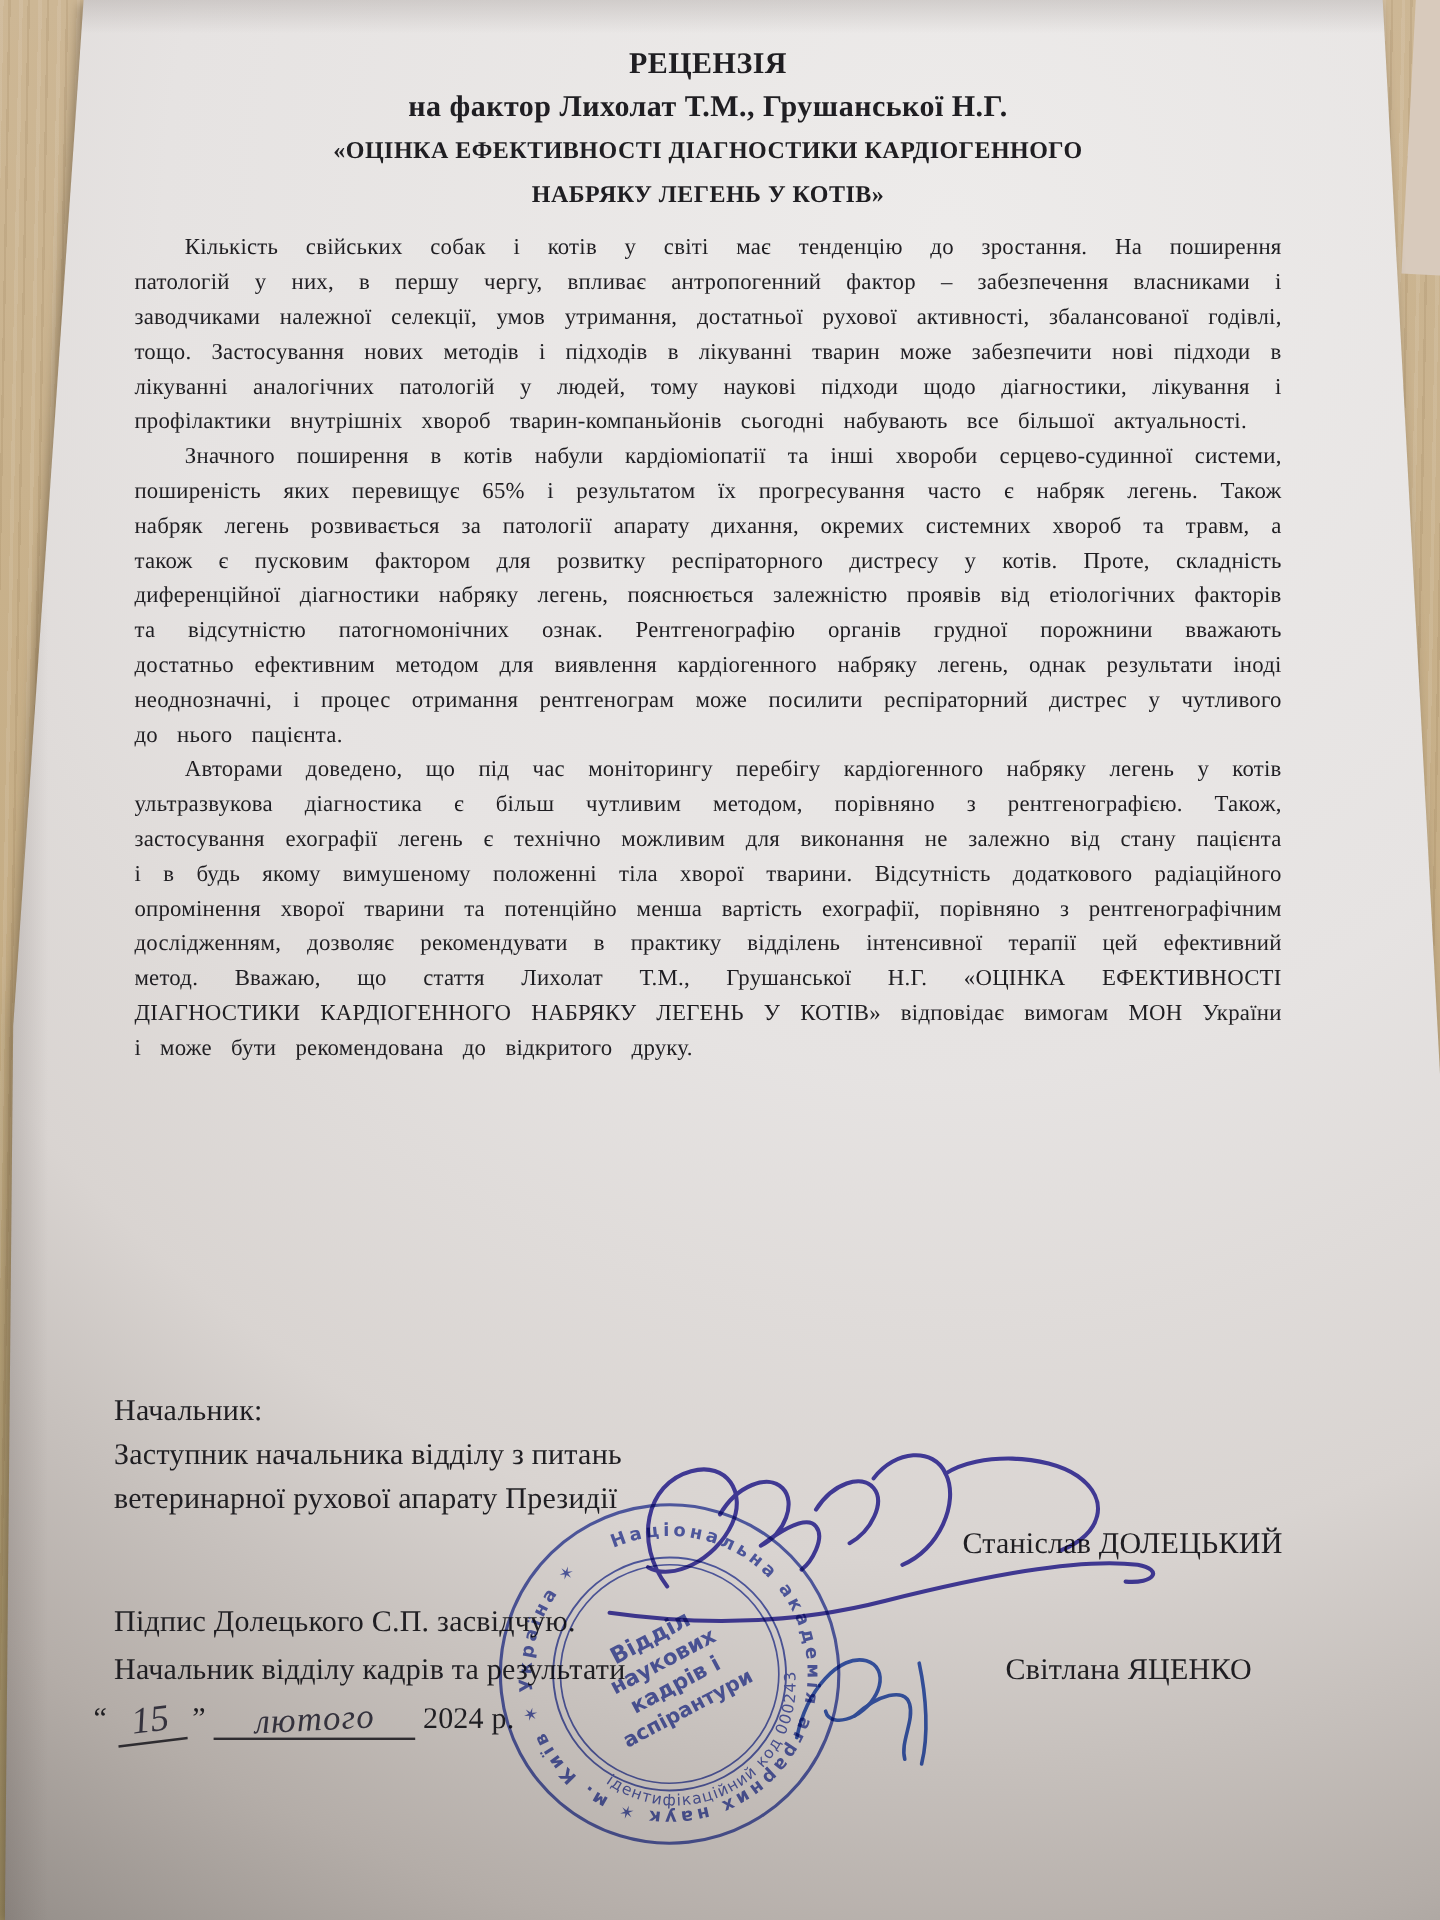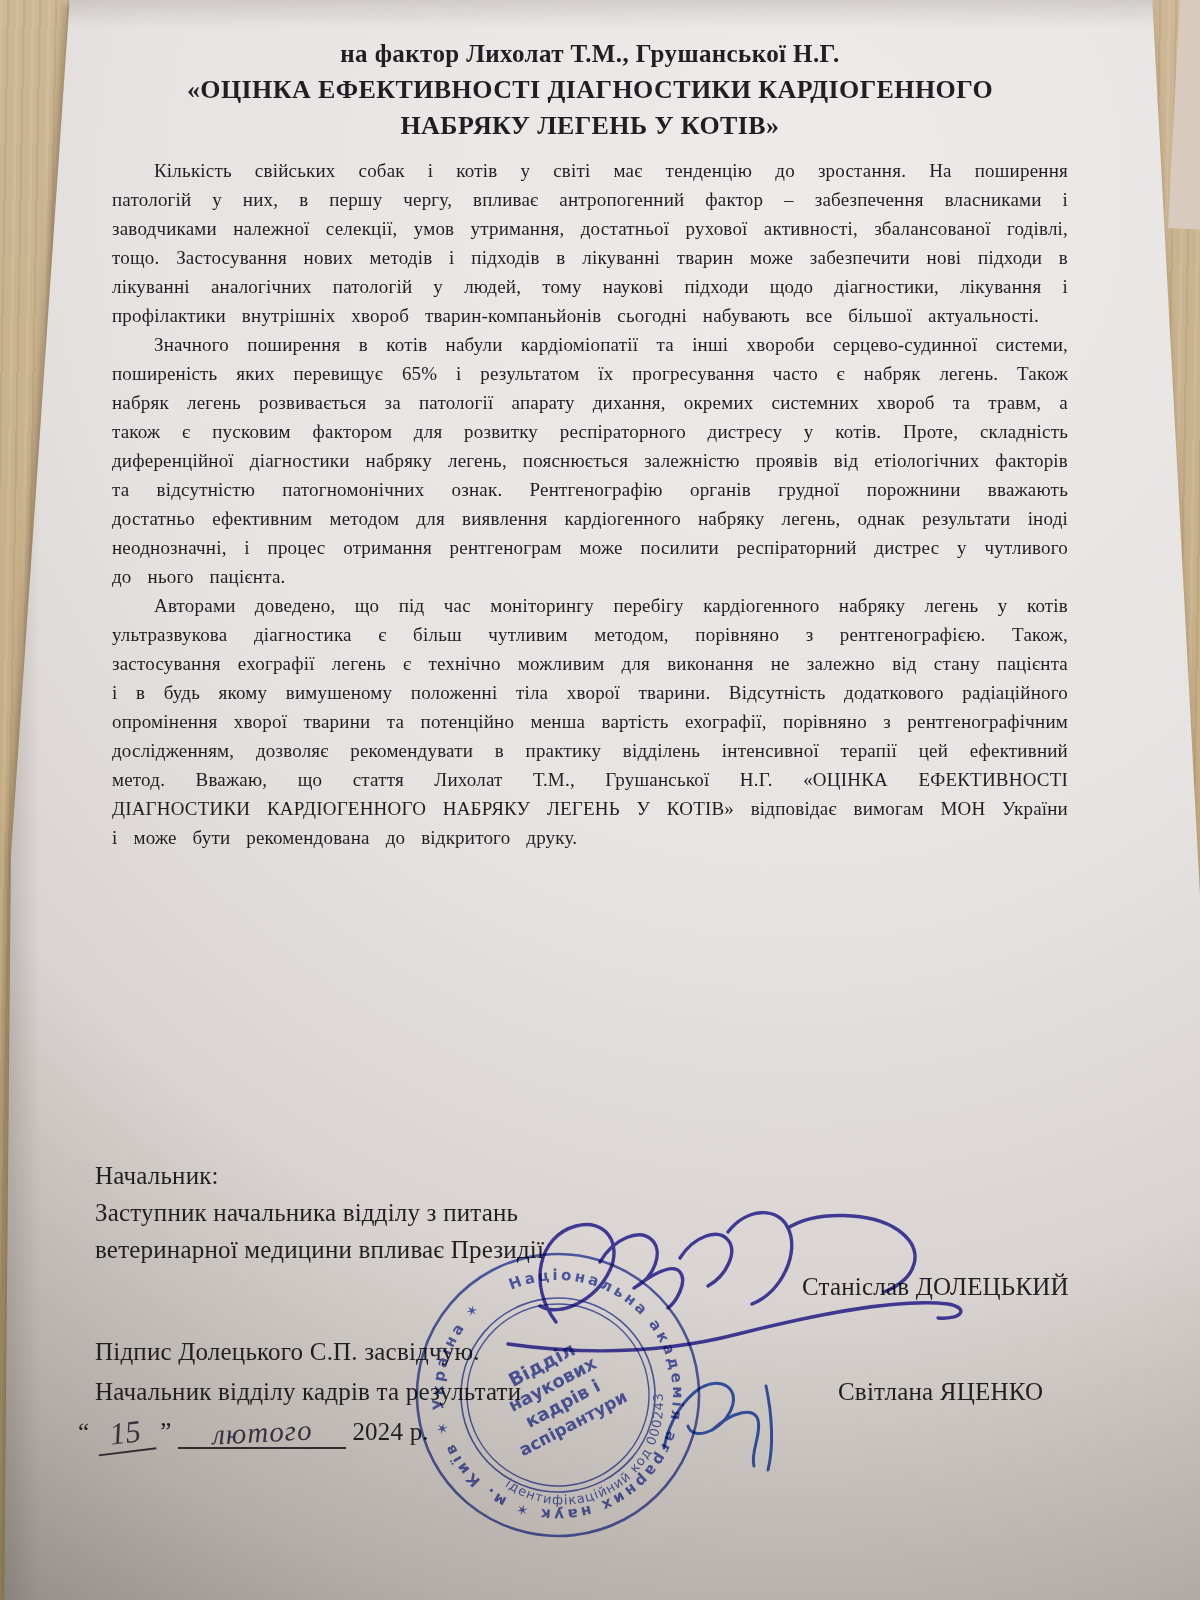--- a/index.html
+++ b/index.html
@@ -17,21 +17,21 @@
   #paper-wrap{position:absolute;inset:0;filter:drop-shadow(-3px 3px 5px rgba(70,55,35,.45));}
   #paper{position:absolute;inset:0;
     clip-path:polygon(70px -5px, 1152px -5px, 1212px 1120px, 1212px 1606px, 4px 1606px, 11px 855px);
     background:
       linear-gradient(to right, rgba(90,80,75,.25) 0, rgba(90,80,75,0) 40px),
       linear-gradient(to bottom, rgba(120,110,105,.22) 0, rgba(120,110,105,0) 28px),
       radial-gradient(130% 105% at 66% 12%, #edebea 0%, #e6e3e2 42%, #d9d4d1 66%, #b4ada8 86%, #8f8984 100%);}
   
   .doc{position:absolute;left:112px;top:36px;width:956px;}
   .title{ text-align:center;font-weight:bold;line-height:36px;font-size:25px;letter-spacing:.4px;}
-  .title .t34{font-size:26px;}
+  .title .t34{font-size:20px;}
   .body-text{margin-top:12px;font-size:19px;line-height:29px;text-align:justify;
              word-spacing:11px;letter-spacing:.2px;}
   .body-text p{margin:0;text-indent:42px;}
   .sigline{position:absolute;font-size:25px;white-space:nowrap;letter-spacing:.2px;}
   .hand{font-style:italic;color:#34323d;}
   .date-day{display:inline-block;min-width:58px;text-align:center;border-bottom:2px solid #2e2c30;
             font-size:31px;transform:rotate(-7deg) translateY(3px);}
   .date-month{display:inline-block;min-width:168px;text-align:center;border-bottom:2px solid #2e2c30;
               font-size:29px;letter-spacing:1px;}
   .date-month span{display:inline-block;transform:rotate(-3deg) translateY(2px);}
@@ -48,34 +48,35 @@
 
 <div id="stage">
   <div id="desk"></div>
   <div id="sheet2"></div>
 
   <div id="paper-wrap">
     <div id="paper">
 
       <div class="doc">
         <div class="title">
+          <div>РЕЦЕНЗІЯ</div>
           <div>на фактор Лихолат Т.М., Грушанської Н.Г.</div>
           <div class="t34">«ОЦІНКА ЕФЕКТИВНОСТІ ДІАГНОСТИКИ КАРДІОГЕННОГО</div>
           <div class="t34">НАБРЯКУ ЛЕГЕНЬ У КОТІВ»</div>
         </div>
         <div class="body-text">
           <p>Кількість свійських собак і котів у світі має тенденцію до зростання. На поширення патологій у них, в першу чергу, впливає антропогенний фактор – забезпечення власниками і заводчиками належної селекції, умов утримання, достатньої рухової активності, збалансованої годівлі, тощо. Застосування нових методів і підходів в лікуванні тварин може забезпечити нові підходи в лікуванні аналогічних патологій у людей, тому наукові підходи щодо діагностики, лікування і профілактики внутрішніх хвороб тварин-компаньйонів сьогодні набувають все більшої актуальності.</p>
           <p>Значного поширення в котів набули кардіоміопатії та інші хвороби серцево-судинної системи, поширеність яких перевищує 65% і результатом їх прогресування часто є набряк легень. Також набряк легень розвивається за патології апарату дихання, окремих системних хвороб та травм, а також є пусковим фактором для розвитку респіраторного дистресу у котів. Проте, складність диференційної діагностики набряку легень, пояснюється залежністю проявів від етіологічних факторів та відсутністю патогномонічних ознак. Рентгенографію органів грудної порожнини вважають достатньо ефективним методом для виявлення кардіогенного набряку легень, однак результати іноді неоднозначні, і процес отримання рентгенограм може посилити респіраторний дистрес у чутливого до нього пацієнта.</p>
           <p>Авторами доведено, що під час моніторингу перебігу кардіогенного набряку легень у котів ультразвукова діагностика є більш чутливим методом, порівняно з рентгенографією. Також, застосування ехографії легень є технічно можливим для виконання не залежно від стану пацієнта і в будь якому вимушеному положенні тіла хворої тварини. Відсутність додаткового радіаційного опромінення хворої тварини та потенційно менша вартість ехографії, порівняно з рентгенографічним дослідженням, дозволяє рекомендувати в практику відділень інтенсивної терапії цей ефективний метод. Вважаю, що стаття Лихолат Т.М., Грушанської Н.Г. «ОЦІНКА ЕФЕКТИВНОСТІ ДІАГНОСТИКИ КАРДІОГЕННОГО НАБРЯКУ ЛЕГЕНЬ У КОТІВ» відповідає вимогам МОН України і може бути рекомендована до відкритого друку.</p>
         </div>
       </div>
 
       <div class="sigline" style="left:95px;top:1162px;">Начальник:</div>
       <div class="sigline" style="left:95px;top:1199px;">Заступник начальника відділу з питань</div>
-      <div class="sigline" style="left:95px;top:1236px;">ветеринарної медицини впливає Президії</div>
+      <div class="sigline" style="left:95px;top:1236px;">ветеринарної рухової апарату Президії</div>
       <div class="sigline" style="left:765px;top:1273px;margin-left:37px;">Станіслав ДОЛЕЦЬКИЙ</div>
 
       <div class="sigline" style="left:95px;top:1338px;">Підпис Долецького С.П. засвідчую.</div>
       <div class="sigline" style="left:95px;top:1378px;">Начальник відділу кадрів та результати</div>
       <div class="sigline" style="left:838px;top:1378px;">Світлана ЯЦЕНКО</div>
 
       <div class="sigline" style="left:78px;top:1412px;">
         <span class="q">“</span>
         <span class="hand date-day">15</span>
         <span class="q">”</span>

